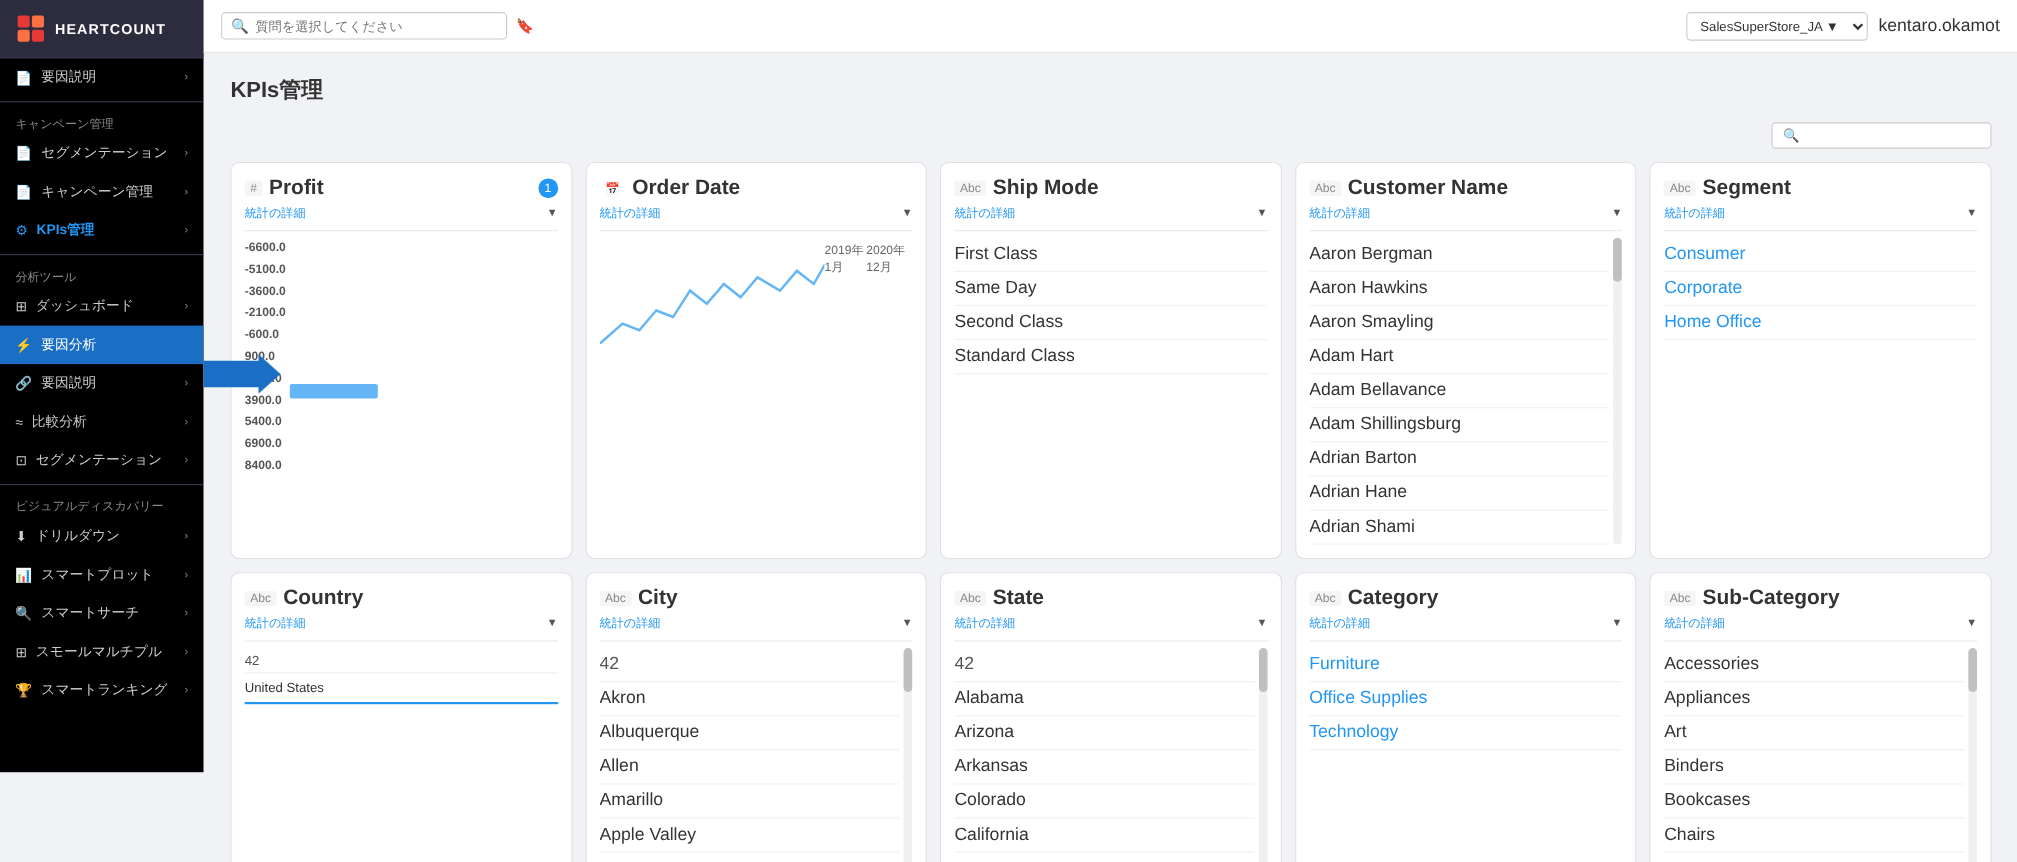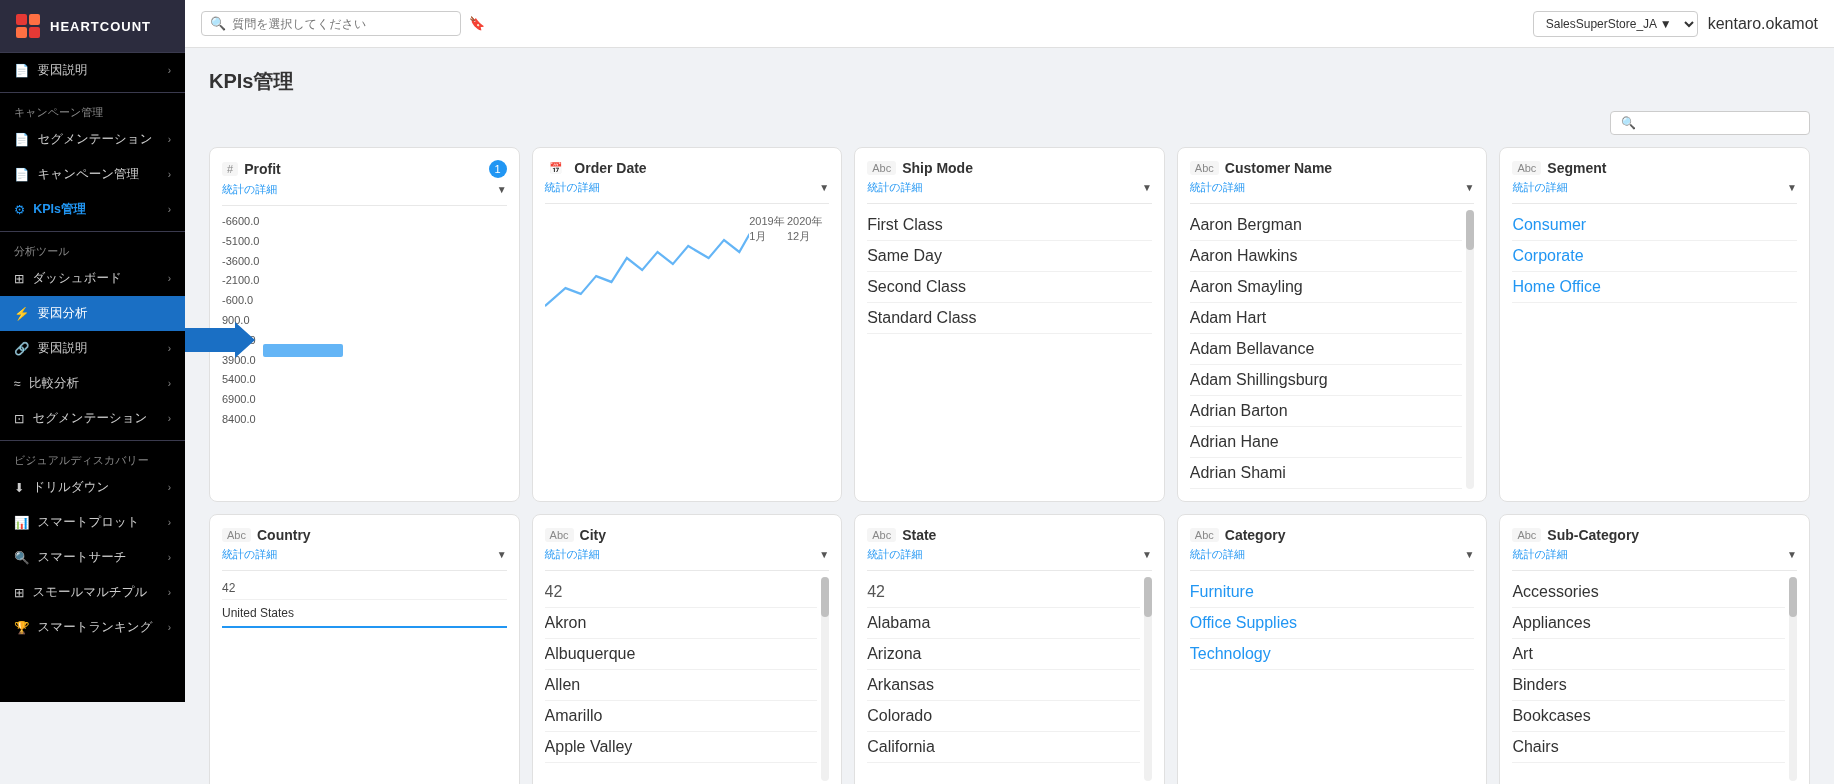--- a/index.html
+++ b/index.html
@@ -152,21 +152,21 @@
     }
     .card-header-left { display: flex; align-items: center; gap: 6px; }
     .card-type-badge {
       font-size: 11px;
       color: #888;
       background: #f5f5f5;
       padding: 1px 5px;
       border-radius: 3px;
     }
     .card-title {
-      font-size: 14px;
+      font-size: 19px;
       font-weight: 600;
       color: #333;
     }
     .card-badge {
       background: #2196f3;
       color: #fff;
       border-radius: 50%;
       width: 18px;
       height: 18px;
       font-size: 11px;
@@ -428,21 +428,21 @@
             <span class="card-type-badge">#</span>
             <span class="card-title">Profit</span>
           </div>
           <span class="card-badge">1</span>
         </div>
         <div class="card-subtitle">
           <span>統計の詳細</span>
           <span class="dropdown-arrow">▼</span>
         </div>
         <hr class="card-divider">
-        <div style="display:flex; flex:1;">
+        <div style="display:flex; flex:1;font-weight:bold;">
           <div class="profit-values">
             <div>-6600.0</div>
             <div>-5100.0</div>
             <div>-3600.0</div>
             <div>-2100.0</div>
             <div>-600.0</div>
             <div>900.0</div>
             <div>2400.0</div>
             <div>3900.0</div>
             <div>5400.0</div>

